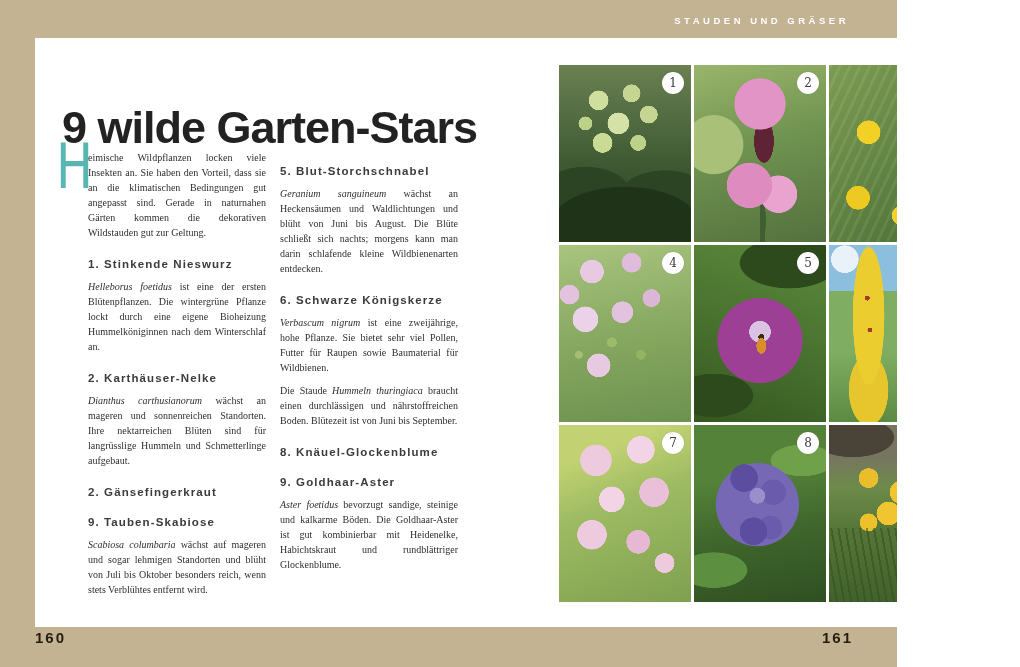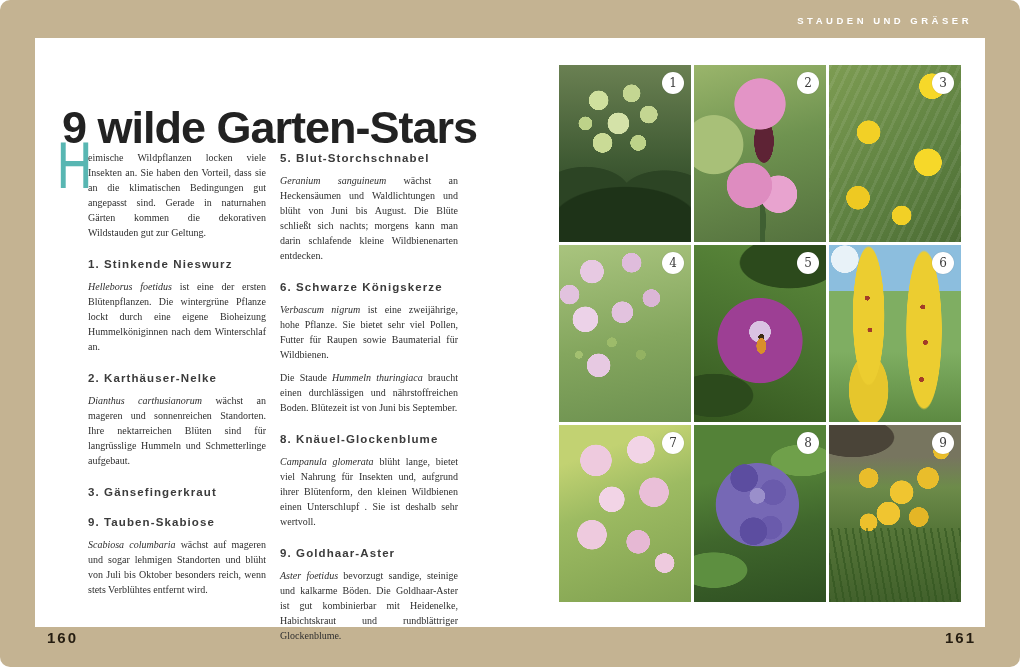--- a/index.html
+++ b/index.html
@@ -1,40 +1,40 @@
 <!DOCTYPE html>
 <html lang="de"><head>
 <meta charset="utf-8">
 <style>
   html,body{margin:0;padding:0;}
   body{font-family:"Liberation Sans",sans-serif;}
-  .canvas{position:relative;width:1020px;height:667px;background:var(--background,#c4b392);overflow:hidden;border-radius:10px;}
+  .canvas{position:relative;width:897px;height:667px;background:var(--background,#c4b392);overflow:hidden;}
   .page{position:absolute;left:35px;top:38px;width:950px;height:589px;background:#ffffff;}
 
   
   .chapter-label{position:absolute;top:15px;right:48px;color:#ffffff;font-size:9.5px;font-weight:700;letter-spacing:3.5px;}
 
   
   .pagenum{position:absolute;top:629px;color:#241c10;font-size:15px;font-weight:700;letter-spacing:2px;}
-  .pagenum.left{left:47px;}
+  .pagenum.left{left:35px;}
   .pagenum.right{right:44px;}
 
   
   .title{position:absolute;left:27px;top:28px;font-size:45px;font-weight:700;letter-spacing:-1px;color:#222222;white-space:nowrap;margin-top:36px;}
 
   
   .dropcap{position:absolute;left:21px;top:96px;font-family:"DejaVu Sans",sans-serif;font-size:60px;line-height:1;color:var(--accent_teal,#58b6b2);transform:scale(.82,1.05);transform-origin:left top;}
 
   
   .col{position:absolute;top:112px;width:178px;}
   .col1{left:53px;}
   .col2{left:245px;}
   .col p{margin:0 0 8px 0;font-family:"Liberation Serif",serif;font-size:10px;line-height:15px;text-align:justify;color:var(--text,#2e2e2e);hyphens:auto;-webkit-hyphens:auto;}
   .col h3{margin:18px 0 9px 0;font-size:11.5px;font-weight:700;letter-spacing:1.1px;color:#3b3b3b;}
-  .col h3:first-child{margin-top:2px;}
+  .col h3:first-child{margin-top:15px;}
   .col em{font-style:italic;}
 
   
   .grid{position:absolute;left:524px;top:27px;display:grid;grid-template-columns:repeat(3,132px);grid-auto-rows:177px;gap:3px;}
   .photo{position:relative;overflow:hidden;}
   .badge{position:absolute;top:7px;right:7px;width:22px;height:22px;border-radius:50%;background:#ffffff;display:flex;align-items:center;justify-content:center;font-family:"DejaVu Serif",serif;font-size:12px;color:#3a3a3a;box-shadow:0 0 1px rgba(0,0,0,.25);}
 
   
   .p1{background:
     radial-gradient(circle 10px at 30% 20%,#cfe09e 97%,transparent),
@@ -158,37 +158,36 @@
 
     <div class="col col1">
       <p>eimische Wildpflanzen locken viele Insekten an. Sie haben den Vorteil, dass sie an die klimatischen Bedingungen gut angepasst sind. Gerade in naturnahen Gärten kommen die dekorativen Wildstauden gut zur Geltung.</p>
 
       <h3>1. Stinkende Nieswurz</h3>
       <p><span></span><em>Helleborus foetidus</em><span> ist eine der ersten Blütenpflanzen. Die wintergrüne Pflanze lockt durch eine eigene Bioheizung Hummelköniginnen nach dem Winterschlaf an.</span></p>
 
       <h3>2. Karthäuser-Nelke</h3>
       <p><span></span><em>Dianthus carthusianorum</em><span> wächst an mageren und sonnenreichen Standorten. Ihre nektarreichen Blüten sind für langrüsslige Hummeln und Schmetterlinge aufgebaut.</span></p>
 
-      <h3>3. Gänsefingerkraut</h3>
+      <h3>2. Gänsefingerkraut</h3>
 
       <h3>9. Tauben-Skabiose</h3>
       <p><span></span><em>Scabiosa columbaria</em><span> wächst auf mageren und sogar lehmigen Standorten und blüht von Juli bis Oktober besonders reich, wenn stets Verblühtes entfernt wird.</span></p>
     </div>
 
     <div class="col col2">
       <h3>5. Blut-Storchschnabel</h3>
       <p><span></span><em>Geranium sanguineum</em><span> wächst an Heckensäumen und Waldlichtungen und blüht von Juni bis August. Die Blüte schließt sich nachts; morgens kann man darin schlafende kleine Wildbienenarten entdecken.</span></p>
 
       <h3>6. Schwarze Königskerze</h3>
       <p><span></span><em>Verbascum nigrum</em><span> ist eine zweijährige, hohe Pflanze. Sie bietet sehr viel Pollen, Futter für Raupen sowie Baumaterial für Wildbienen.</span></p>
 
       <p><span>Die Staude </span><em>Hummeln thuringiaca</em><span> braucht einen durchlässigen und nährstoffreichen Boden. Blütezeit ist von Juni bis September.</span></p>
 
       <h3>8. Knäuel-Glockenblume</h3>
-      <p><span></span><em>Campanula glomerata</em><span> blüht lange, bietet viel Nahrung für Insekten und, aufgrund ihrer Blütenform, den kleinen Wildbienen einen Unterschlupf . Sie ist deshalb sehr wertvoll.</span></p>
 
       <h3>9. Goldhaar-Aster</h3>
       <p><span></span><em>Aster foetidus</em><span> bevorzugt sandige, steinige und kalkarme Böden. Die Goldhaar-Aster ist gut kombinierbar mit Heidenelke, Habichtskraut und rundblättriger Glockenblume.</span></p>
     </div>
 
     <div class="grid">
       <div class="photo p1">
           <span class="badge">1</span>
         </div>
       <div class="photo p2">

